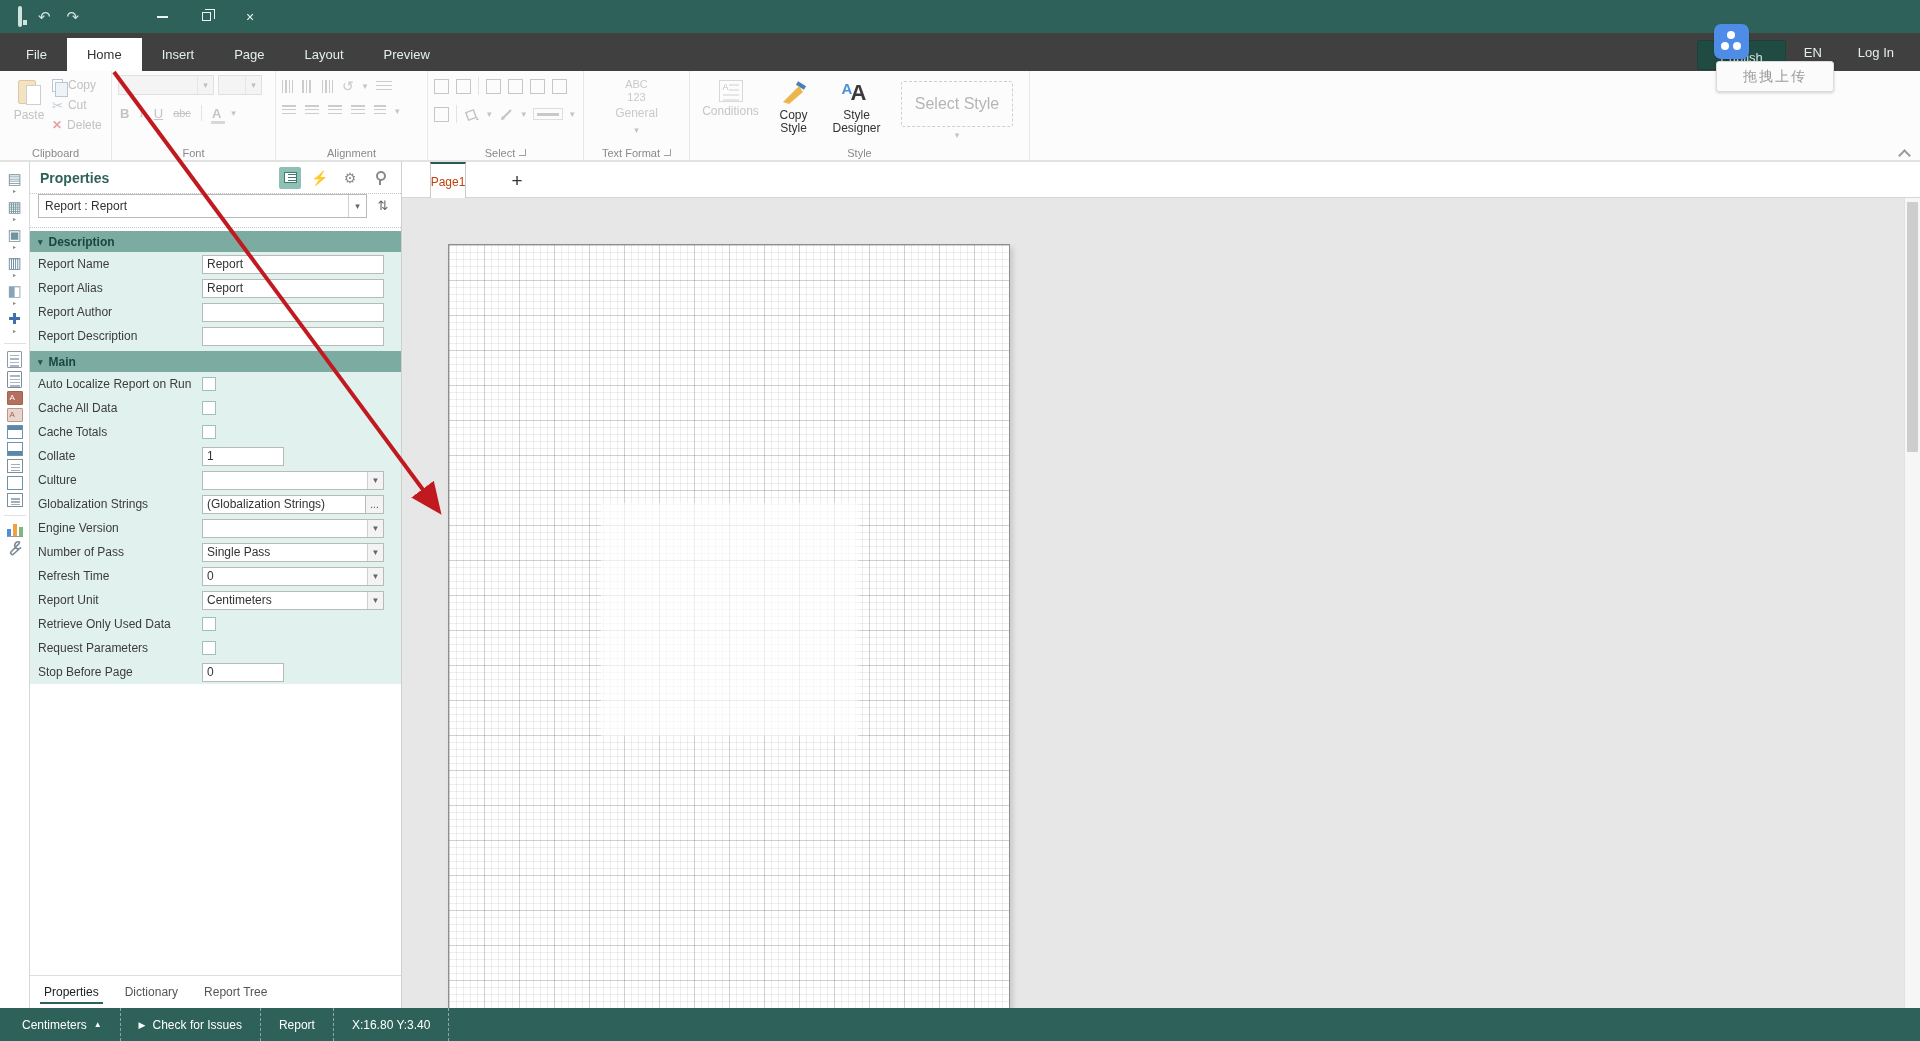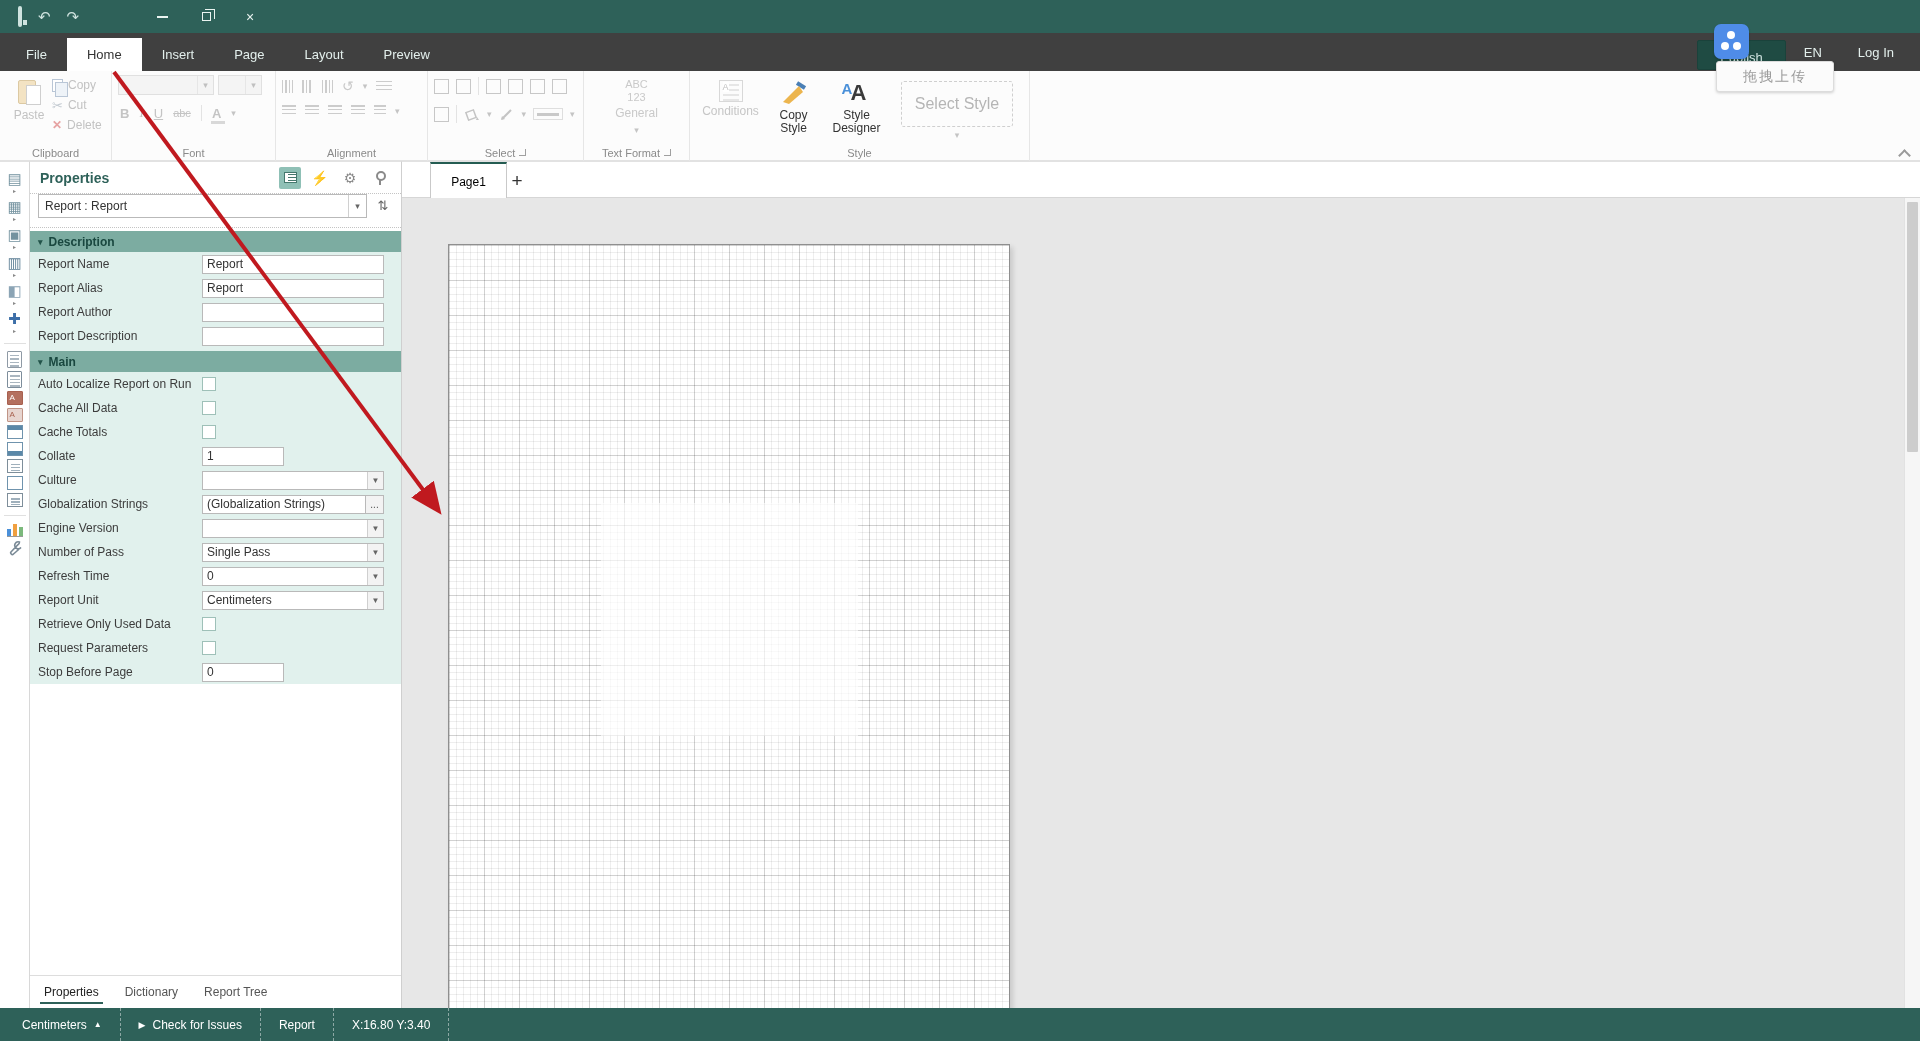--- a/index.html
+++ b/index.html
@@ -144,21 +144,21 @@
   .lookup input.pin { width:164px; }
   .dots { width:18px; height:19px; border:1px solid #b9b9b9; border-left:none; background:#f3f3f3; font-size:10px; color:#555; display:flex; align-items:center; justify-content:center; cursor:pointer; }
   #props-tabs { position:absolute; left:0; bottom:0; width:100%; height:33px; border-top:1px solid #ddd; display:flex; align-items:stretch; padding-left:14px; gap:26px; background:#fff; }
   .ptab { display:flex; align-items:center; font-size:12px; color:#555; cursor:pointer; position:relative; }
   .ptab.active { color:#222; }
   .ptab.active::after { content:""; position:absolute; left:-4px; right:-4px; bottom:4px; height:2px; background:#2e6159; }
 
   
   #canvas-wrap { position:absolute; left:402px; top:0; right:0; height:847px; }
   #pagetabs { position:absolute; left:0; top:0; right:0; height:37px; background:#fff; border-bottom:1px solid #d6d6d6; border-top:1px solid #e2e2e2; }
-  #page-tab { position:absolute; left:28px; top:0; width:77px; height:37px; background:#fff; border:1px solid #c9c9c9; border-top:2px solid #245c52; border-bottom:none; display:flex; align-items:center; justify-content:center; font-size:12px; color:#000000; cursor:pointer; }
+  #page-tab { position:absolute; left:28px; top:0; width:36px; height:37px; background:#fff; border:1px solid #c9c9c9; border-top:2px solid #245c52; border-bottom:none; display:flex; align-items:center; justify-content:center; font-size:12px; color:#c2410c; cursor:pointer; }
   #add-page { position:absolute; left:100px; top:0; width:30px; height:37px; display:flex; align-items:center; justify-content:center; font-size:19px; color:#333; cursor:pointer; }
   #canvas { position:absolute; left:0; top:37px; right:0; bottom:0; background:#e7e7e7; overflow:hidden; }
   #page { position:absolute; left:46px; top:46px; width:562px; height:860px; background-color:#fff; border:1px solid #8f8f8f; box-shadow:3px 3px 5px rgba(0,0,0,.13);
     background-image:
       linear-gradient(to right, rgba(0,0,0,0.12) 1px, transparent 1px),
       linear-gradient(to bottom, rgba(0,0,0,0.12) 1px, transparent 1px),
       linear-gradient(to right, rgba(0,0,0,0.065) 1px, transparent 1px),
       linear-gradient(to bottom, rgba(0,0,0,0.065) 1px, transparent 1px);
     background-size:35px 35px, 35px 35px, 7px 7px, 7px 7px; }
   #watermark { position:absolute; left:152px; top:258px; width:257px; height:233px; background:rgba(255,255,255,.62); }

